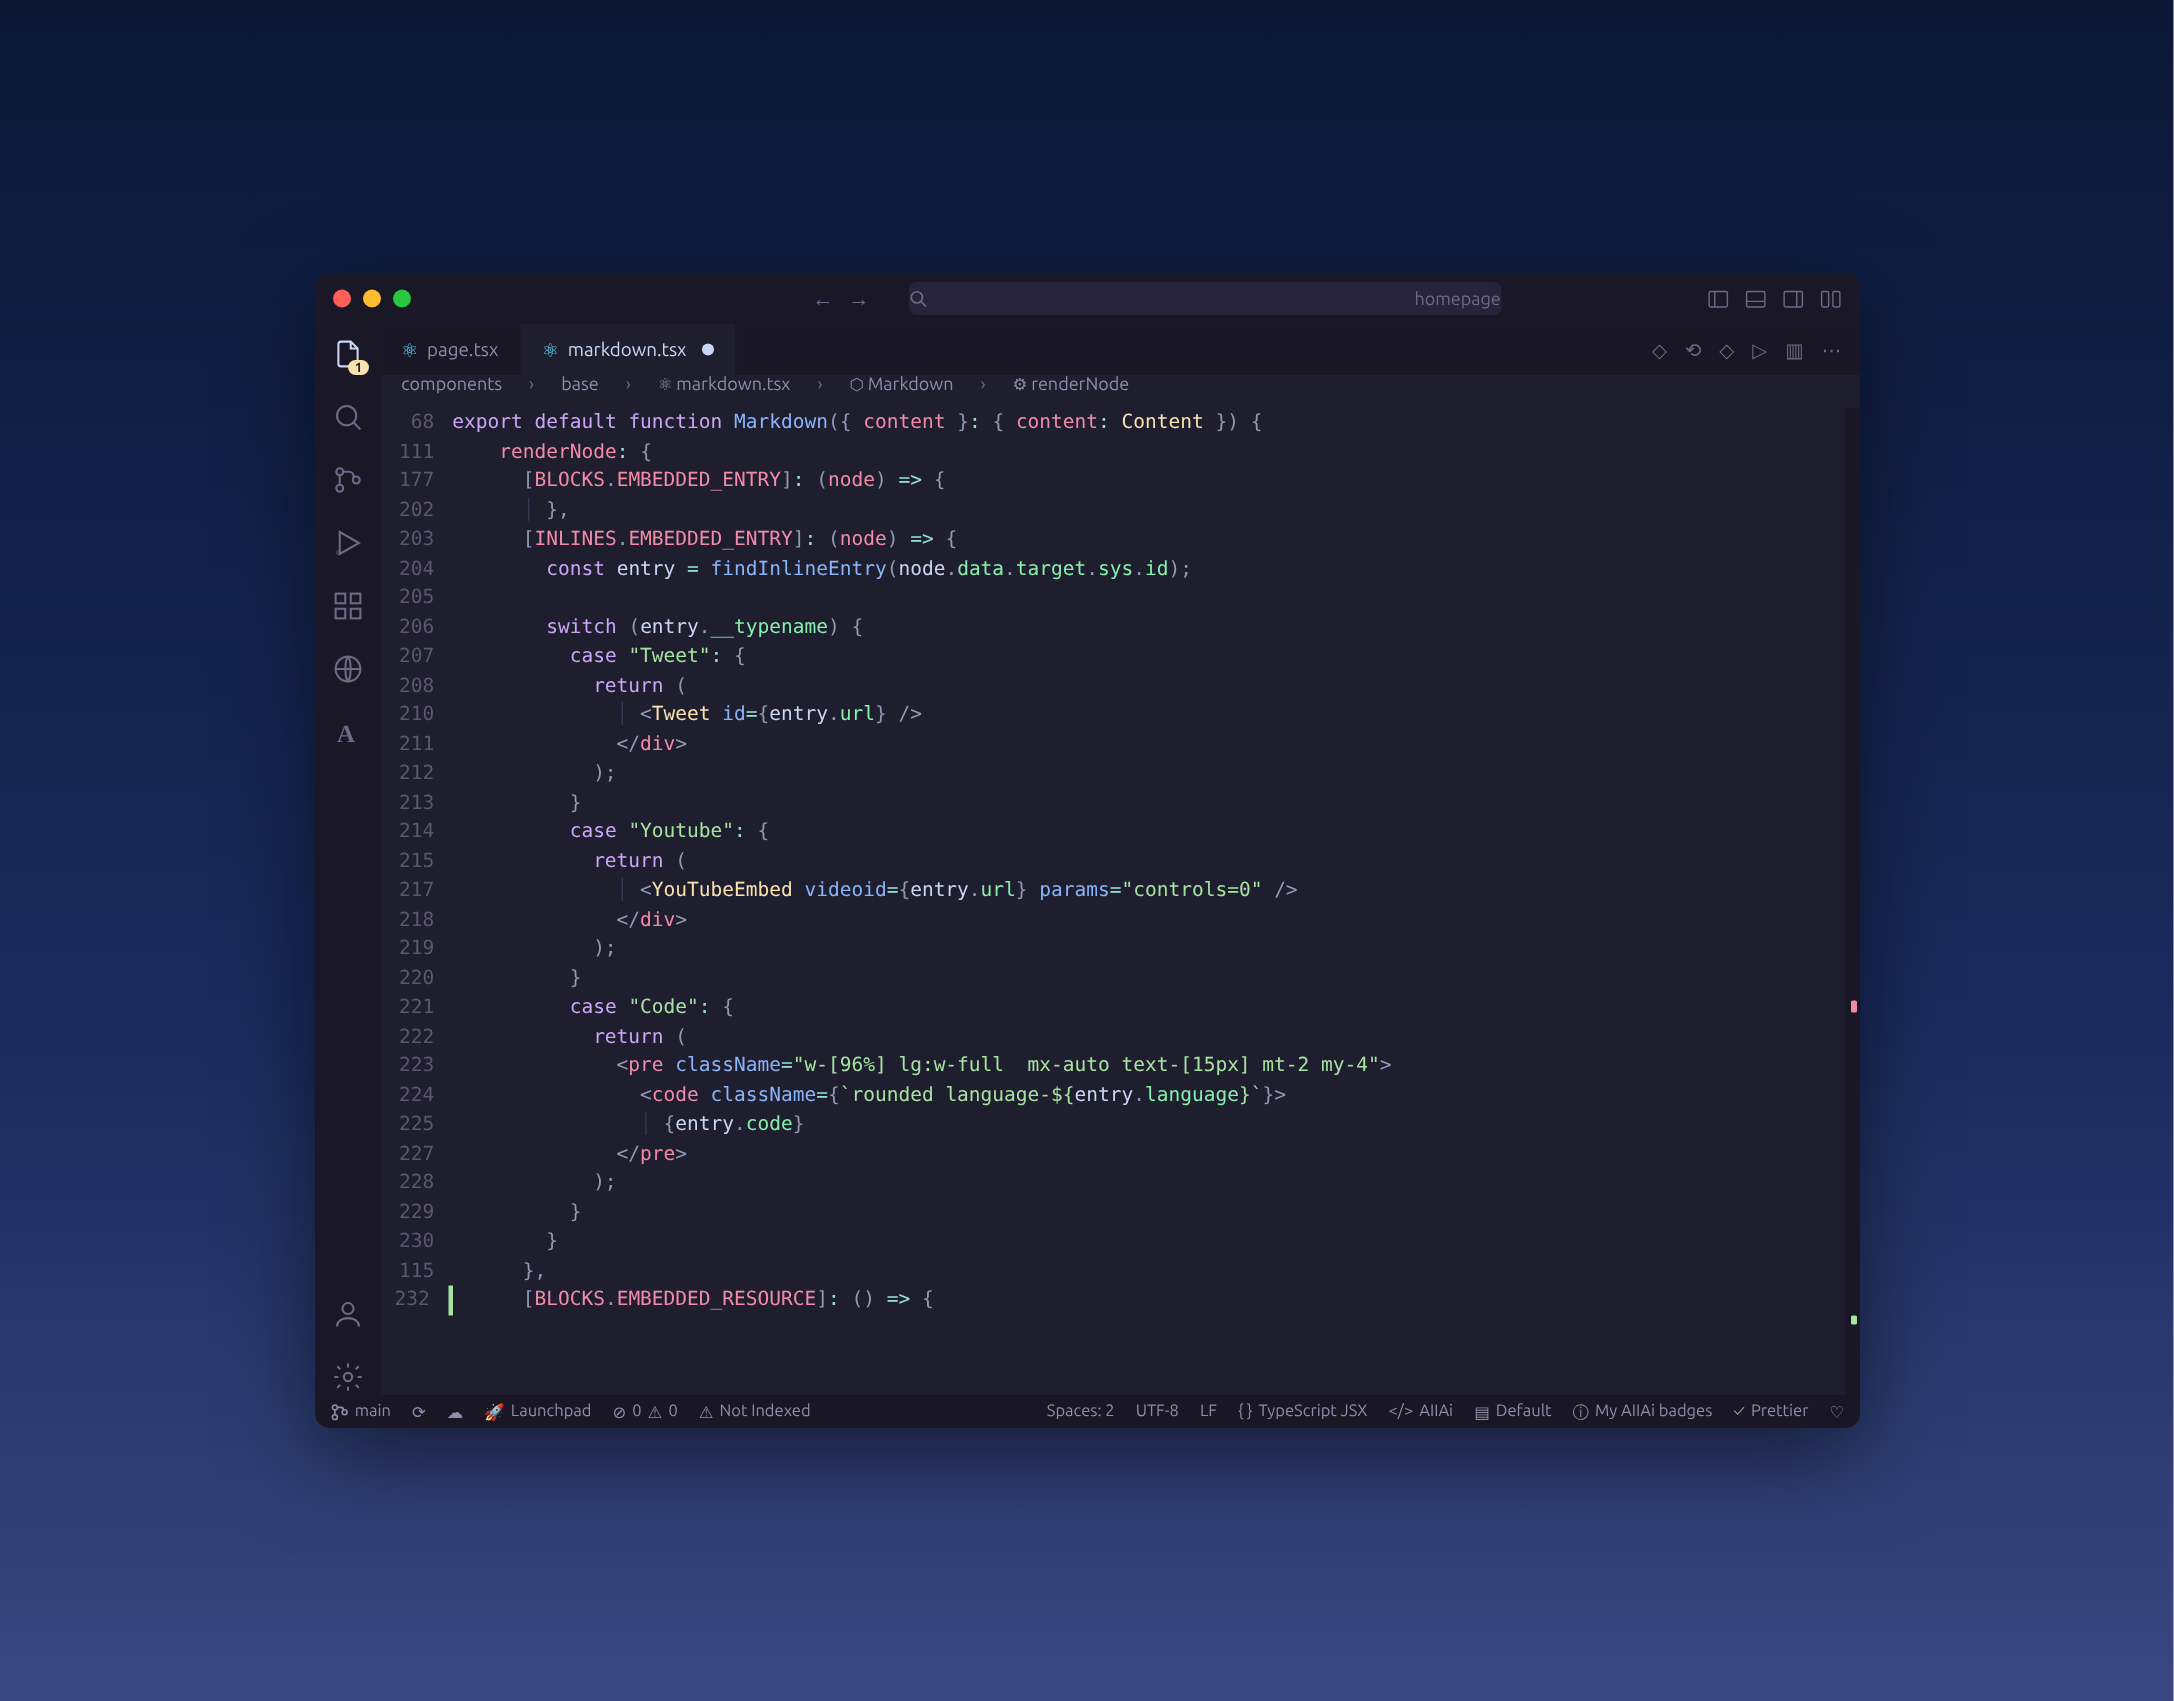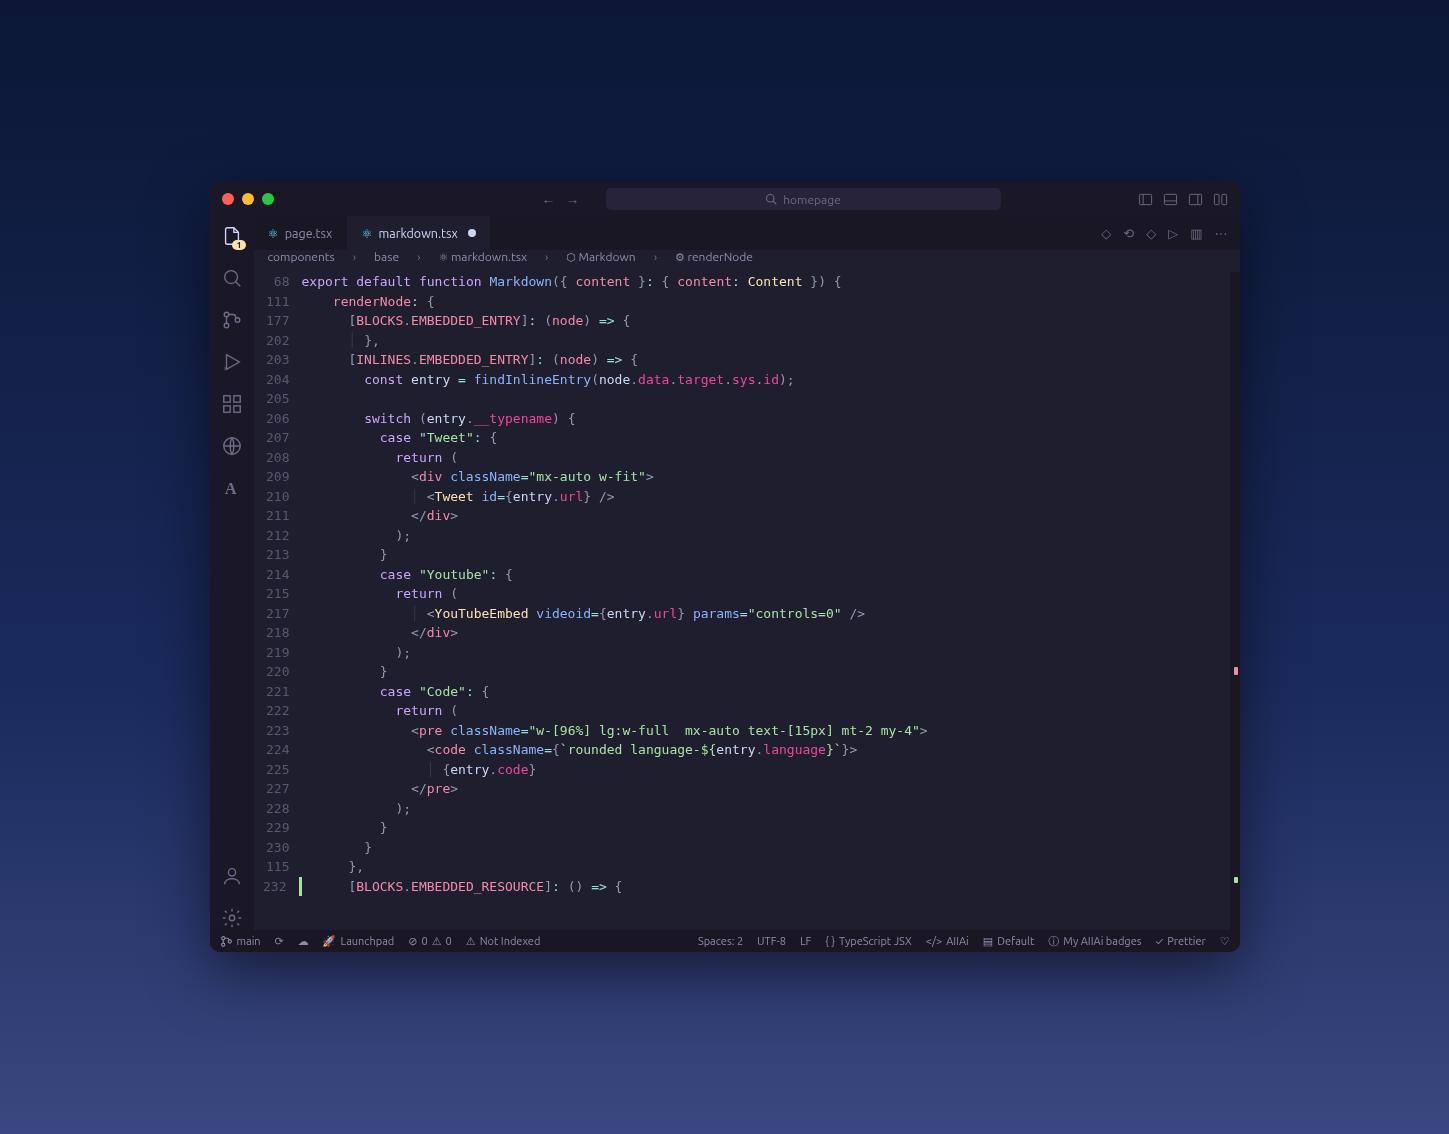--- a/index.html
+++ b/index.html
@@ -39,21 +39,21 @@
 .nav-arrows { display: flex; gap: 10px; margin-left: 260px; color: #6e6a86; }
 .nav-arrows span { cursor: pointer; font-size: 14px; }
 .search-box {
   flex: 0 0 395px;
   height: 22px;
   background: #26233a;
   border-radius: 5px;
   margin-left: 18px;
   display: flex;
   align-items: center;
-  justify-content: center;
+  justify-content: space-between;
   color: #6e6a86;
   font-size: 12px;
   gap: 6px;
 }
 .title-right { margin-left: auto; display: flex; gap: 10px; color: #6e6a86; }
 .title-right svg { width: 15px; height: 15px; }
 
 .body { display: flex; flex: 1; min-height: 0; }
 .activity-bar {
   width: 44px;
@@ -119,21 +119,21 @@
   padding-right: 12px;
   color: #5b5770;
   user-select: none;
   flex-shrink: 0;
 }
 .code { flex: 1; color: #cdd6f4; }
 
 .kw  { color: #cba6f7; } 
 .fn  { color: #89b4fa; }
 .id  { color: #f38ba8; } 
-.prop{ color: #ec4899; }
+.prop{ color: #86efac; }
 .var { color: #cdd6f4; }
 .str { color: #a6e3a1; }
 .pun { color: #9399b2; }
 .op  { color: #94e2d5; }
 .tag { color: #f38ba8; }
 .tagb{ color: #9399b2; }
 .attr{ color: #89b4fa; }
 .type{ color: #f9e2af; }
 .par { color: #f38ba8; }
 .guide { color: #393552; }
@@ -309,21 +309,20 @@
       <div class="line"><div class="gutter">68</div><div class="code"><span class="kw">export</span> <span class="kw">default</span> <span class="kw">function</span> <span class="fn">Markdown</span><span class="pun">({</span> <span class="par">content</span> <span class="pun">}</span><span class="op">:</span> <span class="pun">{</span> <span class="id">content</span><span class="op">:</span> <span class="type">Content</span> <span class="pun">})</span> <span class="pun">{</span></div></div>
           <div class="line"><div class="gutter">111</div><div class="code">    <span class="id">renderNode</span><span class="op">:</span> <span class="pun">{</span></div></div>
           <div class="line"><div class="gutter">177</div><div class="code">      <span class="pun">[</span><span class="id">BLOCKS</span><span class="pun">.</span><span class="id">EMBEDDED_ENTRY</span><span class="pun">]</span><span class="op">:</span> <span class="pun">(</span><span class="par">node</span><span class="pun">)</span> <span class="op">=&gt;</span> <span class="pun">{</span></div></div>
           <div class="line"><div class="gutter">202</div><div class="code"><span class="guide">      │ </span><span class="pun">},</span></div></div>
           <div class="line"><div class="gutter">203</div><div class="code">      <span class="pun">[</span><span class="id">INLINES</span><span class="pun">.</span><span class="id">EMBEDDED_ENTRY</span><span class="pun">]</span><span class="op">:</span> <span class="pun">(</span><span class="par">node</span><span class="pun">)</span> <span class="op">=&gt;</span> <span class="pun">{</span></div></div>
           <div class="line"><div class="gutter">204</div><div class="code">        <span class="kw">const</span> <span class="var">entry</span> <span class="op">=</span> <span class="fn">findInlineEntry</span><span class="pun">(</span><span class="var">node</span><span class="pun">.</span><span class="prop">data</span><span class="pun">.</span><span class="prop">target</span><span class="pun">.</span><span class="prop">sys</span><span class="pun">.</span><span class="prop">id</span><span class="pun">);</span></div></div>
           <div class="line"><div class="gutter">205</div><div class="code"></div></div>
           <div class="line"><div class="gutter">206</div><div class="code">        <span class="kw">switch</span> <span class="pun">(</span><span class="var">entry</span><span class="pun">.</span><span class="prop">__typename</span><span class="pun">)</span> <span class="pun">{</span></div></div>
           <div class="line"><div class="gutter">207</div><div class="code">          <span class="kw">case</span> <span class="str">"Tweet"</span><span class="op">:</span> <span class="pun">{</span></div></div>
           <div class="line"><div class="gutter">208</div><div class="code">            <span class="kw">return</span> <span class="pun">(</span></div></div>
-          <div class="line"><div class="gutter">209</div><div class="code">              <span class="tagb">&lt;</span><span class="tag">div</span> <span class="attr">className</span><span class="op">=</span><span class="str">"mx-auto w-fit"</span><span class="tagb">&gt;</span></div></div>
           <div class="line"><div class="gutter">210</div><div class="code"><span class="guide">              │ </span><span class="tagb">&lt;</span><span class="type">Tweet</span> <span class="attr">id</span><span class="op">=</span><span class="pun">{</span><span class="var">entry</span><span class="pun">.</span><span class="prop">url</span><span class="pun">}</span> <span class="tagb">/&gt;</span></div></div>
           <div class="line"><div class="gutter">211</div><div class="code">              <span class="tagb">&lt;/</span><span class="tag">div</span><span class="tagb">&gt;</span></div></div>
           <div class="line"><div class="gutter">212</div><div class="code">            <span class="pun">);</span></div></div>
           <div class="line"><div class="gutter">213</div><div class="code">          <span class="pun">}</span></div></div>
           <div class="line"><div class="gutter">214</div><div class="code">          <span class="kw">case</span> <span class="str">"Youtube"</span><span class="op">:</span> <span class="pun">{</span></div></div>
           <div class="line"><div class="gutter">215</div><div class="code">            <span class="kw">return</span> <span class="pun">(</span></div></div>
           <div class="line"><div class="gutter">217</div><div class="code"><span class="guide">              │ </span><span class="tagb">&lt;</span><span class="type">YouTubeEmbed</span> <span class="attr">videoid</span><span class="op">=</span><span class="pun">{</span><span class="var">entry</span><span class="pun">.</span><span class="prop">url</span><span class="pun">}</span> <span class="attr">params</span><span class="op">=</span><span class="str">"controls=0"</span> <span class="tagb">/&gt;</span></div></div>
           <div class="line"><div class="gutter">218</div><div class="code">              <span class="tagb">&lt;/</span><span class="tag">div</span><span class="tagb">&gt;</span></div></div>
           <div class="line"><div class="gutter">219</div><div class="code">            <span class="pun">);</span></div></div>
           <div class="line"><div class="gutter">220</div><div class="code">          <span class="pun">}</span></div></div>

